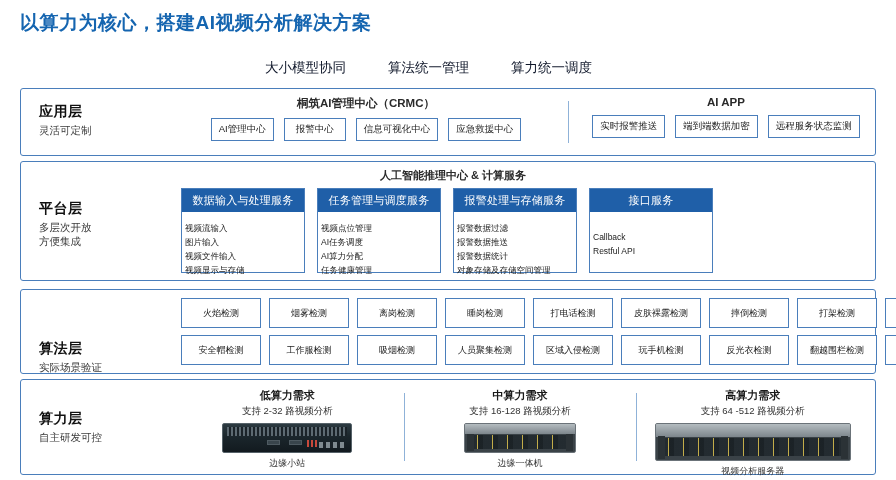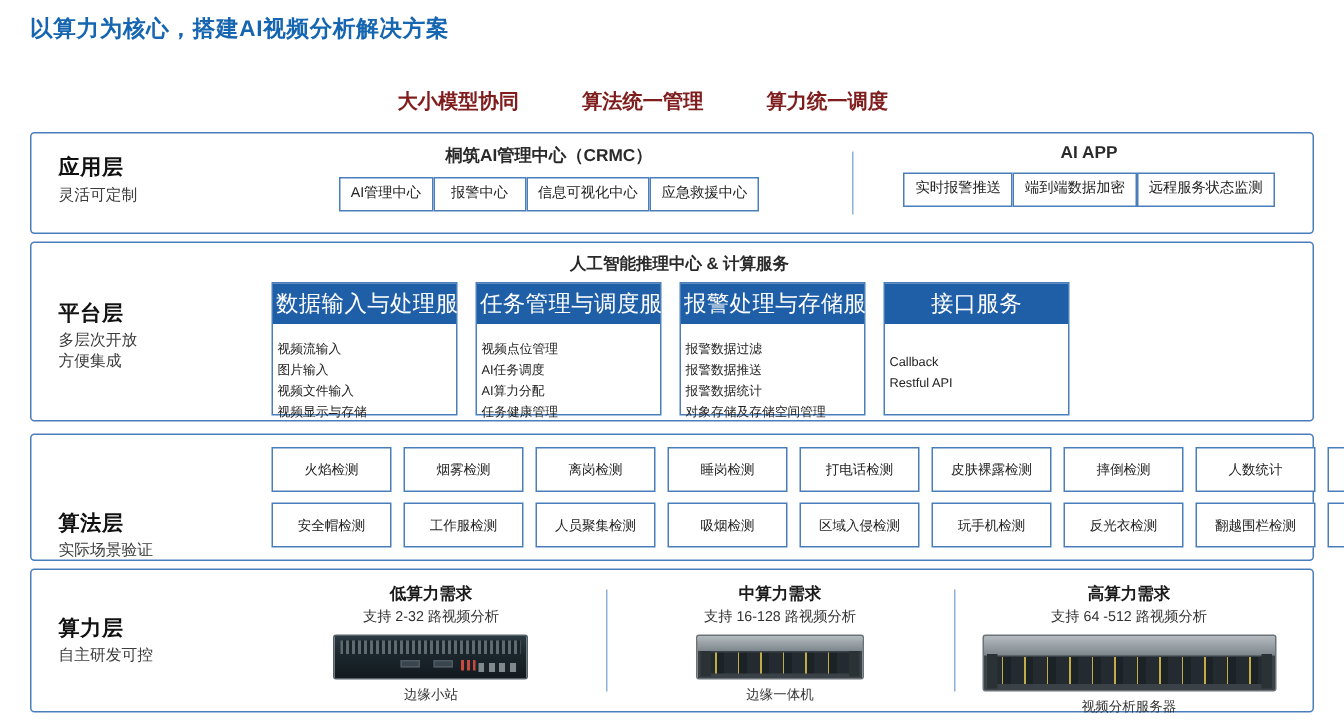--- a/index.html
+++ b/index.html
@@ -7,29 +7,29 @@
     width: 896px; height: 480px;
     background: #ffffff;
     font-family: "Liberation Sans", "DejaVu Sans", sans-serif;
     overflow: hidden;
   }
   .page { position: relative; width: 896px; height: 480px; }
 
   
   .main-title {
     position: absolute; left: 20px; top: 10px;
-    font-size: 15px; font-weight: bold; color: #1565b0;
+    font-size: 19px; font-weight: bold; color: #1565b0;
     letter-spacing: .5px; white-space: nowrap;
   }
 
   
   .top-tags {
     position: absolute; left: 265px; top: 59px;
     display: flex; gap: 42px;
-    font-size: 13.5px; font-weight: bold; color: #7f1d1d;
+    font-size: 13.5px; font-weight: normal; color: #0f172a;
     white-space: nowrap;
   }
 
   
   .layer {
     position: absolute; left: 20px; width: 856px;
     border: 1px solid #4a7ebb; border-radius: 3px;
     background: #ffffff;
   }
   .layer-app   { top: 88px;  height: 68px; }
@@ -46,21 +46,21 @@
 
   
   .app-label { top: 14px; }
   .app-group { position: absolute; top: 0; height: 100%; }
   .app-group.g1 { left: 150px; width: 390px; }
   .app-group.g2 { left: 555px; width: 300px; }
   .group-title {
     text-align: center; font-size: 11.5px; font-weight: bold;
     color: #2a2a2a; margin-top: 7px; white-space: nowrap;
   }
-  .chip-row { display: flex; justify-content: center; margin-top: 7px; }
+  .chip-row { display: flex; justify-content: center; gap: 10px; margin-top: 7px; }
   .chip {
     border: 1px solid #4a7ebb; background: #fff;
     font-size: 9.5px; color: #222;
     padding: 5px 7px; min-width: 62px; text-align: center;
     white-space: nowrap; line-height: 1.15;
   }
   .vdiv {
     position: absolute; top: 12px; bottom: 12px; width: 1px;
     background: #8fb2d8;
   }
@@ -72,21 +72,21 @@
     position: absolute; left: 10px; right: 0; top: 6px;
     text-align: center; font-size: 11px; font-weight: bold; color: #2a2a2a;
   }
   .plat-cards {
     position: absolute; left: 160px; top: 26px;
     display: flex; gap: 12px;
   }
   .card { width: 124px; border: 1px solid #4a7ebb; background: #fff; }
   .card-head {
     background: #1f5fa8; color: #fff;
-    font-size: 15px; text-align: center;
+    font-size: 11px; text-align: center;
     padding: 4px 2px; white-space: nowrap; letter-spacing: .2px;
   }
   .card-body {
     font-size: 8.5px; color: #222; 
     padding: 9px 3px 9px; line-height: 1.65; height: 60px;
   }
 
   
   .algo-label { top: 22px; margin-top: 28px; }
   .algo-grid {
@@ -266,29 +266,28 @@
 
     <div class="algo-grid">
       <div class="algo-row">
         <div class="algo-chip">火焰检测</div>
         <div class="algo-chip">烟雾检测</div>
         <div class="algo-chip">离岗检测</div>
         <div class="algo-chip">睡岗检测</div>
         <div class="algo-chip">打电话检测</div>
         <div class="algo-chip">皮肤裸露检测</div>
         <div class="algo-chip">摔倒检测</div>
-        <div class="algo-chip">人数统计</div>
         <div class="algo-chip">打架检测</div>
         <div class="algo-chip">口罩检测</div>
       </div>
       <div class="algo-row">
         <div class="algo-chip">安全帽检测</div>
         <div class="algo-chip">工作服检测</div>
+        <div class="algo-chip">吸烟检测</div>
         <div class="algo-chip">人员聚集检测</div>
-        <div class="algo-chip">吸烟检测</div>
         <div class="algo-chip">区域入侵检测</div>
         <div class="algo-chip">玩手机检测</div>
         <div class="algo-chip">反光衣检测</div>
         <div class="algo-chip">翻越围栏检测</div>
         <div class="algo-chip">防毒面具检测</div>
         <div class="algo-chip">灭火器检测</div>
       </div>
     </div>
   </div>
 

